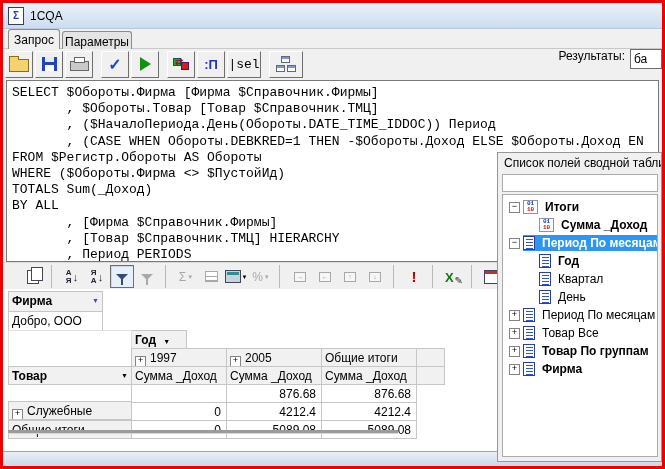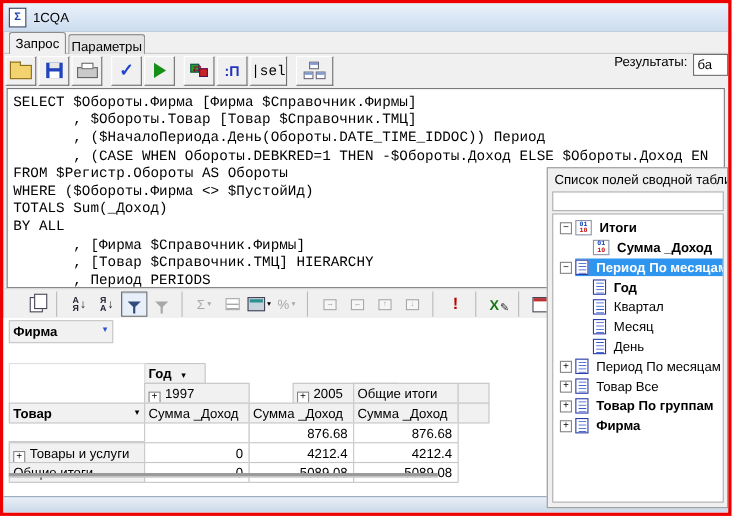--- a/index.html
+++ b/index.html
@@ -279,31 +279,32 @@
         <span class="qmark">?</span>
       </div>
   </div>
 
   <div id="pivotbg"></div>
 
   <div class="cell hdr b" style="left:5px;top:288px;width:95px;height:21px;">
     <span class="ddarrow blue">▼</span>
     <span>Фирма</span>
   </div>
+  <div class="cell" style="left:5px;top:308px;width:95px;height:20px;">Добро, ООО</div>
 
   <div class="cell hdr b" style="left:128px;top:327px;width:56px;">
     <span>Год</span>
     <span class="ddarrow" style="float:none;margin-left:4px">▼</span>
   </div>
   <div class="cell" style="left:5px;top:327px;width:124px;height:38px;border-color:#DFDFDF;"></div>
 
   <div class="cell hdr" style="left:128px;top:345px;width:96px;">
     <span class="expbox">+</span><span>1997</span>
   </div>
-  <div class="cell hdr" style="left:223px;top:345px;width:96px;margin-left:40px;">
+  <div class="cell hdr" style="left:223px;top:345px;width:96px;">
     <span class="expbox">+</span><span>2005</span>
   </div>
   <div class="cell hdr" style="left:318px;top:345px;width:96px;">Общие итоги</div>
   <div class="cell hdr" style="left:413px;top:345px;width:29px;"></div>
 
   <div class="cell hdr b" style="left:5px;top:363px;width:124px;">
     <span class="ddarrow">▼</span>
     <span>Товар</span>
   </div>
   <div class="cell hdr" style="left:128px;top:363px;width:96px;">Сумма _Доход</div>
@@ -311,23 +312,20 @@
   <div class="cell hdr" style="left:318px;top:363px;width:96px;">Сумма _Доход</div>
   <div class="cell hdr" style="left:413px;top:363px;width:29px;"></div>
 
   <div class="cell hdr" style="left:5px;top:398px;width:144px;">
     <span class="expbox">+</span><span>Служебные</span>
   </div>
   <div class="cell num" style="left:128px;top:381px;width:96px;"></div>
   <div class="cell num" style="left:223px;top:381px;width:96px;">876.68</div>
   <div class="cell num" style="left:318px;top:381px;width:96px;">876.68</div>
 
-  <div class="cell hdr" style="left:5px;top:399px;width:124px;">
-    <span class="expbox">+</span><span>Товары и услуги</span>
-  </div>
   <div class="cell num" style="left:128px;top:399px;width:96px;">0</div>
   <div class="cell num" style="left:223px;top:399px;width:96px;">4212.4</div>
   <div class="cell num" style="left:318px;top:399px;width:96px;">4212.4</div>
 
   <div class="cell hdr" style="left:5px;top:417px;width:124px;">Общие итоги</div>
   <div class="cell num" style="left:128px;top:417px;width:96px;">0</div>
   <div class="cell num" style="left:223px;top:417px;width:96px;">5089.08</div>
   <div class="cell num" style="left:318px;top:417px;width:96px;">5089.08</div>
 
   <div id="hdivider"></div>
@@ -367,24 +365,20 @@
       <div class="trow" style="padding-left:36px">
         <span class="ic-lines"></span>
         <span class="lbl b">Год</span>
       </div>
       <div class="trow" style="padding-left:36px">
         <span class="ic-lines"></span>
         <span class="lbl">Квартал</span>
       </div>
       <div class="trow" style="padding-left:36px">
         <span class="ic-lines"></span>
-        <span class="lbl">Месяц</span>
-      </div>
-      <div class="trow" style="padding-left:36px">
-        <span class="ic-lines"></span>
         <span class="lbl">День</span>
       </div>
 
       <div class="trow" style="padding-left:6px">
         <span class="expbox texp">+</span>
         <span class="ic-lines"></span>
         <span class="lbl">Период По месяцам</span>
       </div>
       <div class="trow" style="padding-left:6px">
         <span class="expbox texp">+</span>

